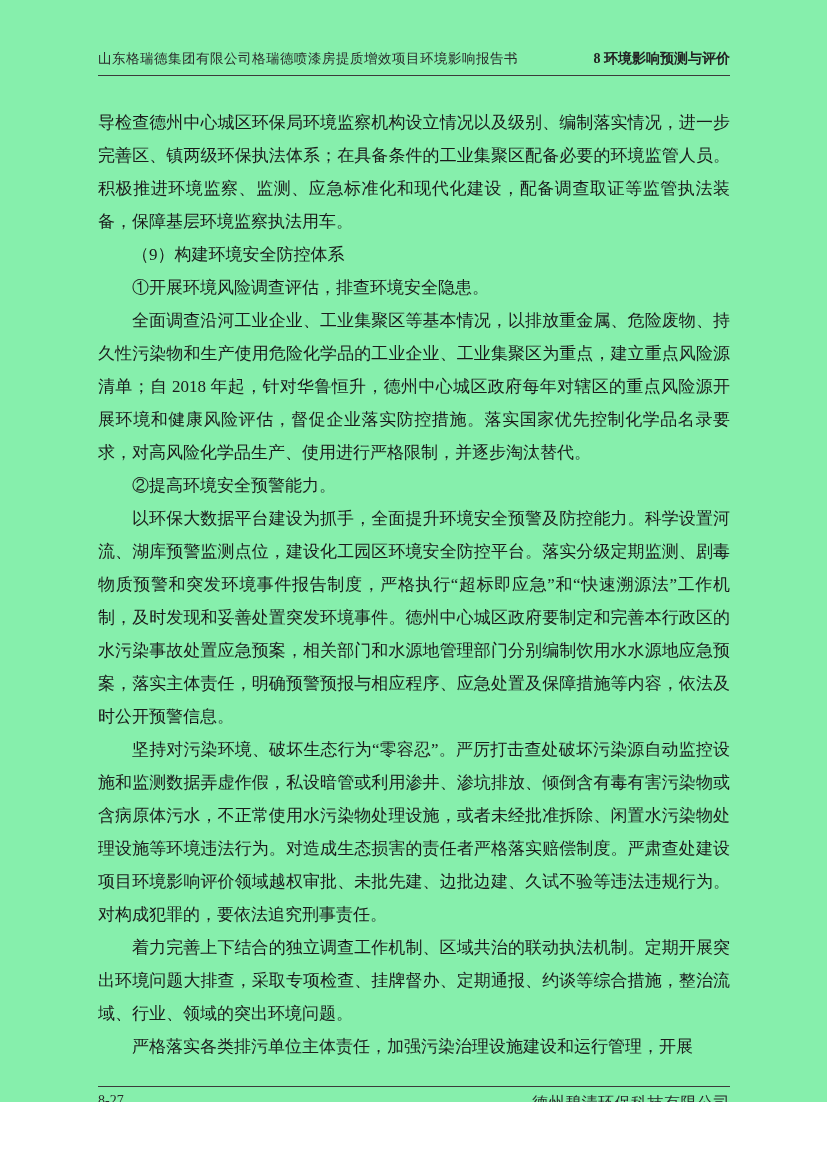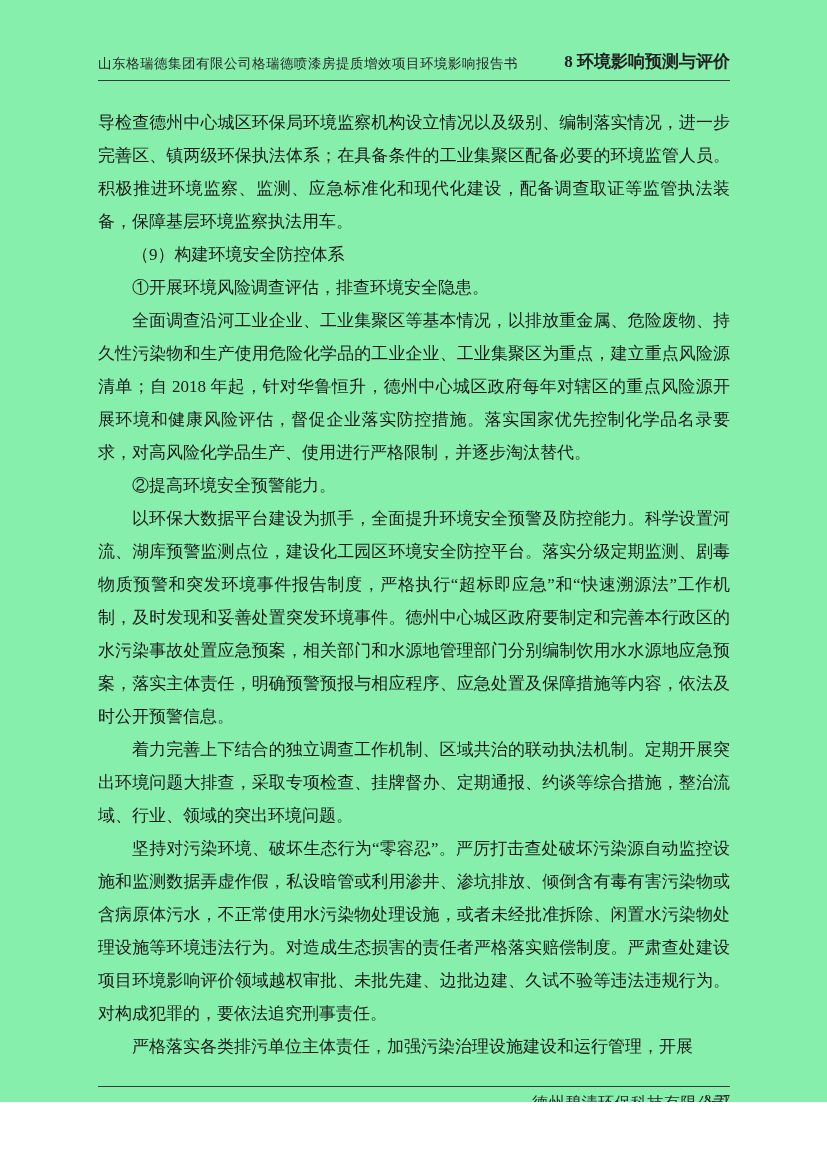--- a/index.html
+++ b/index.html
@@ -27,21 +27,21 @@
     border-bottom: 1.5px solid #3a3a3a;
     padding-bottom: 7px;
   }
   .header-title {
     font-size: 13.5px;
     letter-spacing: 0.5px;
     color: #2a2a2a;
     white-space: nowrap;
   }
   .header-chapter {
-    font-size: 17px;
+    font-size: 14px;
     font-weight: bold;
     color: #222222;
     white-space: nowrap;
   }
   .body-text {
     position: absolute;
     left: 98px;
     top: 90px;
     width: 632px;
     font-size: 17px;
@@ -59,21 +59,21 @@
   .footer {
     position: absolute;
     left: 98px;
     top: 1086px;
     width: 632px;
     border-top: 1.5px solid #3a3a3a;
     padding-top: 6px;
   }
   .footer-inner {
     position: relative;
-    text-align: right;
+    text-align: left;
     font-size: 14px;
     color: #2a2a2a;
   }
   .footer-company {
     position: absolute;
     right: 0;
     top: 0;
     font-size: 16px;
     letter-spacing: 0.5px;
     white-space: nowrap;
@@ -90,22 +90,22 @@
   </div>
 
   <div class="body-text">
 
   <p class="para no-indent">导检查德州中心城区环保局环境监察机构设立情况以及级别、编制落实情况，进一步完善区、镇两级环保执法体系；在具备条件的工业集聚区配备必要的环境监管人员。积极推进环境监察、监测、应急标准化和现代化建设，配备调查取证等监管执法装备，保障基层环境监察执法用车。</p>
       <p class="para">（9）构建环境安全防控体系</p>
       <p class="para">①开展环境风险调查评估，排查环境安全隐患。</p>
       <p class="para">全面调查沿河工业企业、工业集聚区等基本情况，以排放重金属、危险废物、持久性污染物和生产使用危险化学品的工业企业、工业集聚区为重点，建立重点风险源清单；自 2018 年起，针对华鲁恒升，德州中心城区政府每年对辖区的重点风险源开展环境和健康风险评估，督促企业落实防控措施。落实国家优先控制化学品名录要求，对高风险化学品生产、使用进行严格限制，并逐步淘汰替代。</p>
       <p class="para">②提高环境安全预警能力。</p>
       <p class="para">以环保大数据平台建设为抓手，全面提升环境安全预警及防控能力。科学设置河流、湖库预警监测点位，建设化工园区环境安全防控平台。落实分级定期监测、剧毒物质预警和突发环境事件报告制度，严格执行“超标即应急”和“快速溯源法”工作机制，及时发现和妥善处置突发环境事件。德州中心城区政府要制定和完善本行政区的水污染事故处置应急预案，相关部门和水源地管理部门分别编制饮用水水源地应急预案，落实主体责任，明确预警预报与相应程序、应急处置及保障措施等内容，依法及时公开预警信息。</p>
+      <p class="para">坚持对污染环境、破坏生态行为“零容忍”。严厉打击查处破坏污染源自动监控设施和监测数据弄虚作假，私设暗管或利用渗井、渗坑排放、倾倒含有毒有害污染物或含病原体污水，不正常使用水污染物处理设施，或者未经批准拆除、闲置水污染物处理设施等环境违法行为。对造成生态损害的责任者严格落实赔偿制度。严肃查处建设项目环境影响评价领域越权审批、未批先建、边批边建、久试不验等违法违规行为。对构成犯罪的，要依法追究刑事责任。</p>
       <p class="para">着力完善上下结合的独立调查工作机制、区域共治的联动执法机制。定期开展突出环境问题大排查，采取专项检查、挂牌督办、定期通报、约谈等综合措施，整治流域、行业、领域的突出环境问题。</p>
-      <p class="para">坚持对污染环境、破坏生态行为“零容忍”。严厉打击查处破坏污染源自动监控设施和监测数据弄虚作假，私设暗管或利用渗井、渗坑排放、倾倒含有毒有害污染物或含病原体污水，不正常使用水污染物处理设施，或者未经批准拆除、闲置水污染物处理设施等环境违法行为。对造成生态损害的责任者严格落实赔偿制度。严肃查处建设项目环境影响评价领域越权审批、未批先建、边批边建、久试不验等违法违规行为。对构成犯罪的，要依法追究刑事责任。</p>
       <p class="para">严格落实各类排污单位主体责任，加强污染治理设施建设和运行管理，开展</p>
     </div>
 
   <div class="footer">
     <div class="footer-inner">
       <span>8-27</span>
       <span class="footer-company">德州碧清环保科技有限公司</span>
     </div>
   </div>
 

